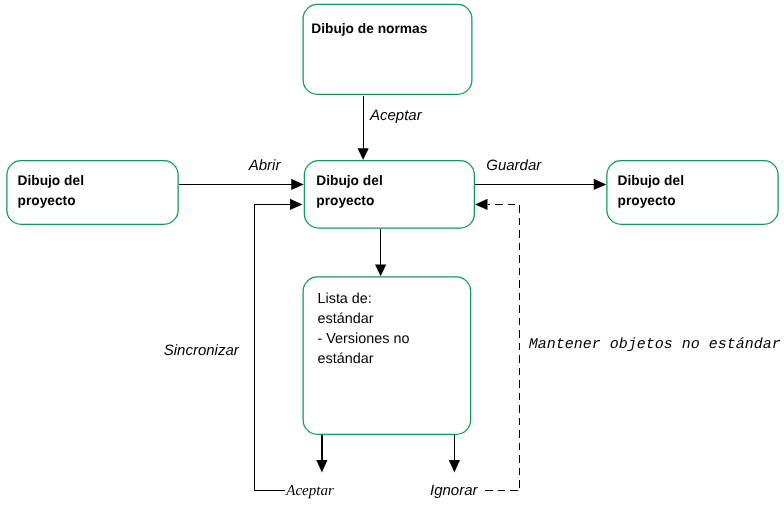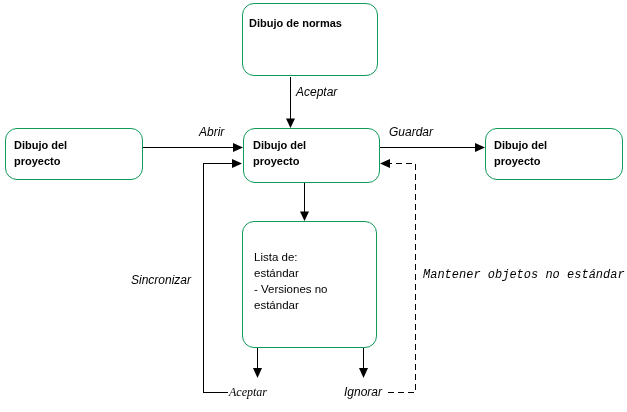--- a/index.html
+++ b/index.html
@@ -74,21 +74,21 @@
   <div class="node" style="left:243px;top:128px;width:137px;height:55px;padding:8px 9px 0 9px;">
       <div>Dibujo del</div>
       <div>proyecto</div>
     </div>
 
   <div class="node" style="left:485px;top:128px;width:138px;height:52px;padding:8px 8px 0 8px;">
       <div>Dibujo del</div>
       <div>proyecto</div>
     </div>
 
-  <div class="node list" style="left:242px;top:221px;width:135px;height:127px;padding:27px 6px 0 11px;">
+  <div class="node list" style="left:242px;top:221px;width:135px;height:127px;padding:9px 6px 0 11px;">
       <div>Lista de:</div>
       <div>estándar</div>
       <div>- Versiones no</div>
       <div>estándar</div>
     </div>
 
   <div class="elabel" style="left:296px;top:85px;">Aceptar</div>
 
   <div class="elabel" style="left:151px;top:125px;margin-left:48px;">Abrir</div>
 

